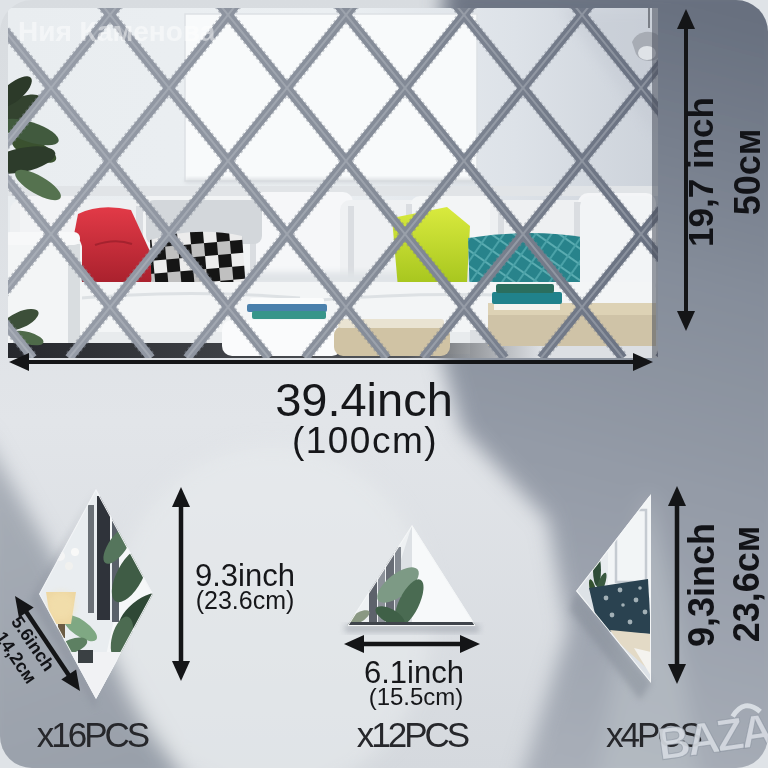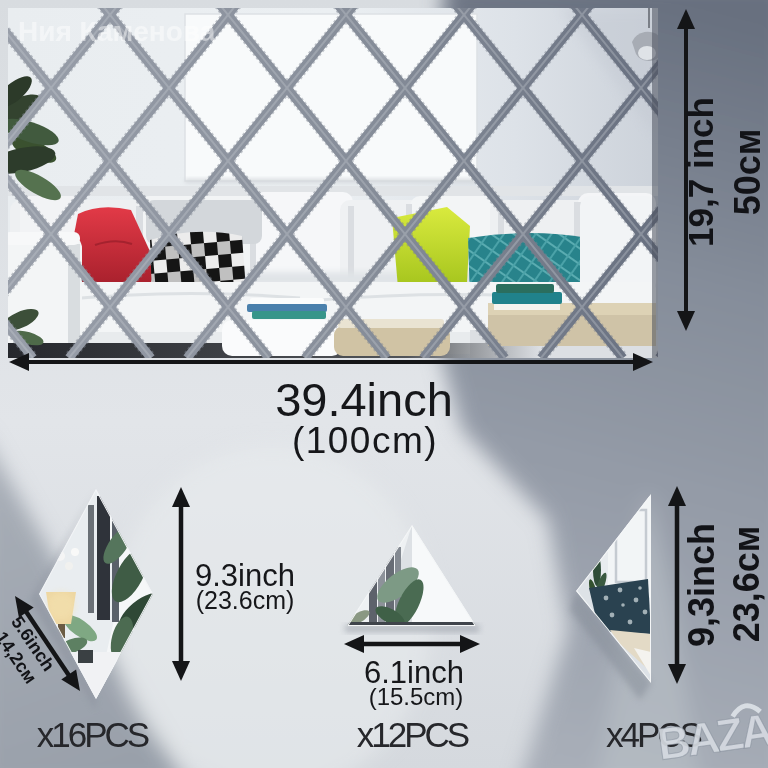--- a/index.html
+++ b/index.html
@@ -1,17 +1,17 @@
 <!DOCTYPE html>
 <html><head>
 <meta charset="utf-8">
 <style>
   html,body{margin:0;padding:0;background:#dfe3e7;}
   #page{position:relative;width:768px;height:768px;overflow:hidden;
-        font-family:"Liberation Sans", sans-serif;}
+        font-family:"Liberation Sans", sans-serif;border-radius:32px;}
   svg text{font-family:"Liberation Sans", sans-serif;}
 </style>
 </head>
 <body>
 <div id="page">
 <svg width="768" height="768" viewBox="0 0 768 768" xmlns="http://www.w3.org/2000/svg">
 <defs>
   <linearGradient id="gBase" x1="0" y1="0" x2="0" y2="1">
     <stop offset="0" stop-color="#d8dce0"></stop>
     <stop offset="0.55" stop-color="#e2e5e9"></stop>

